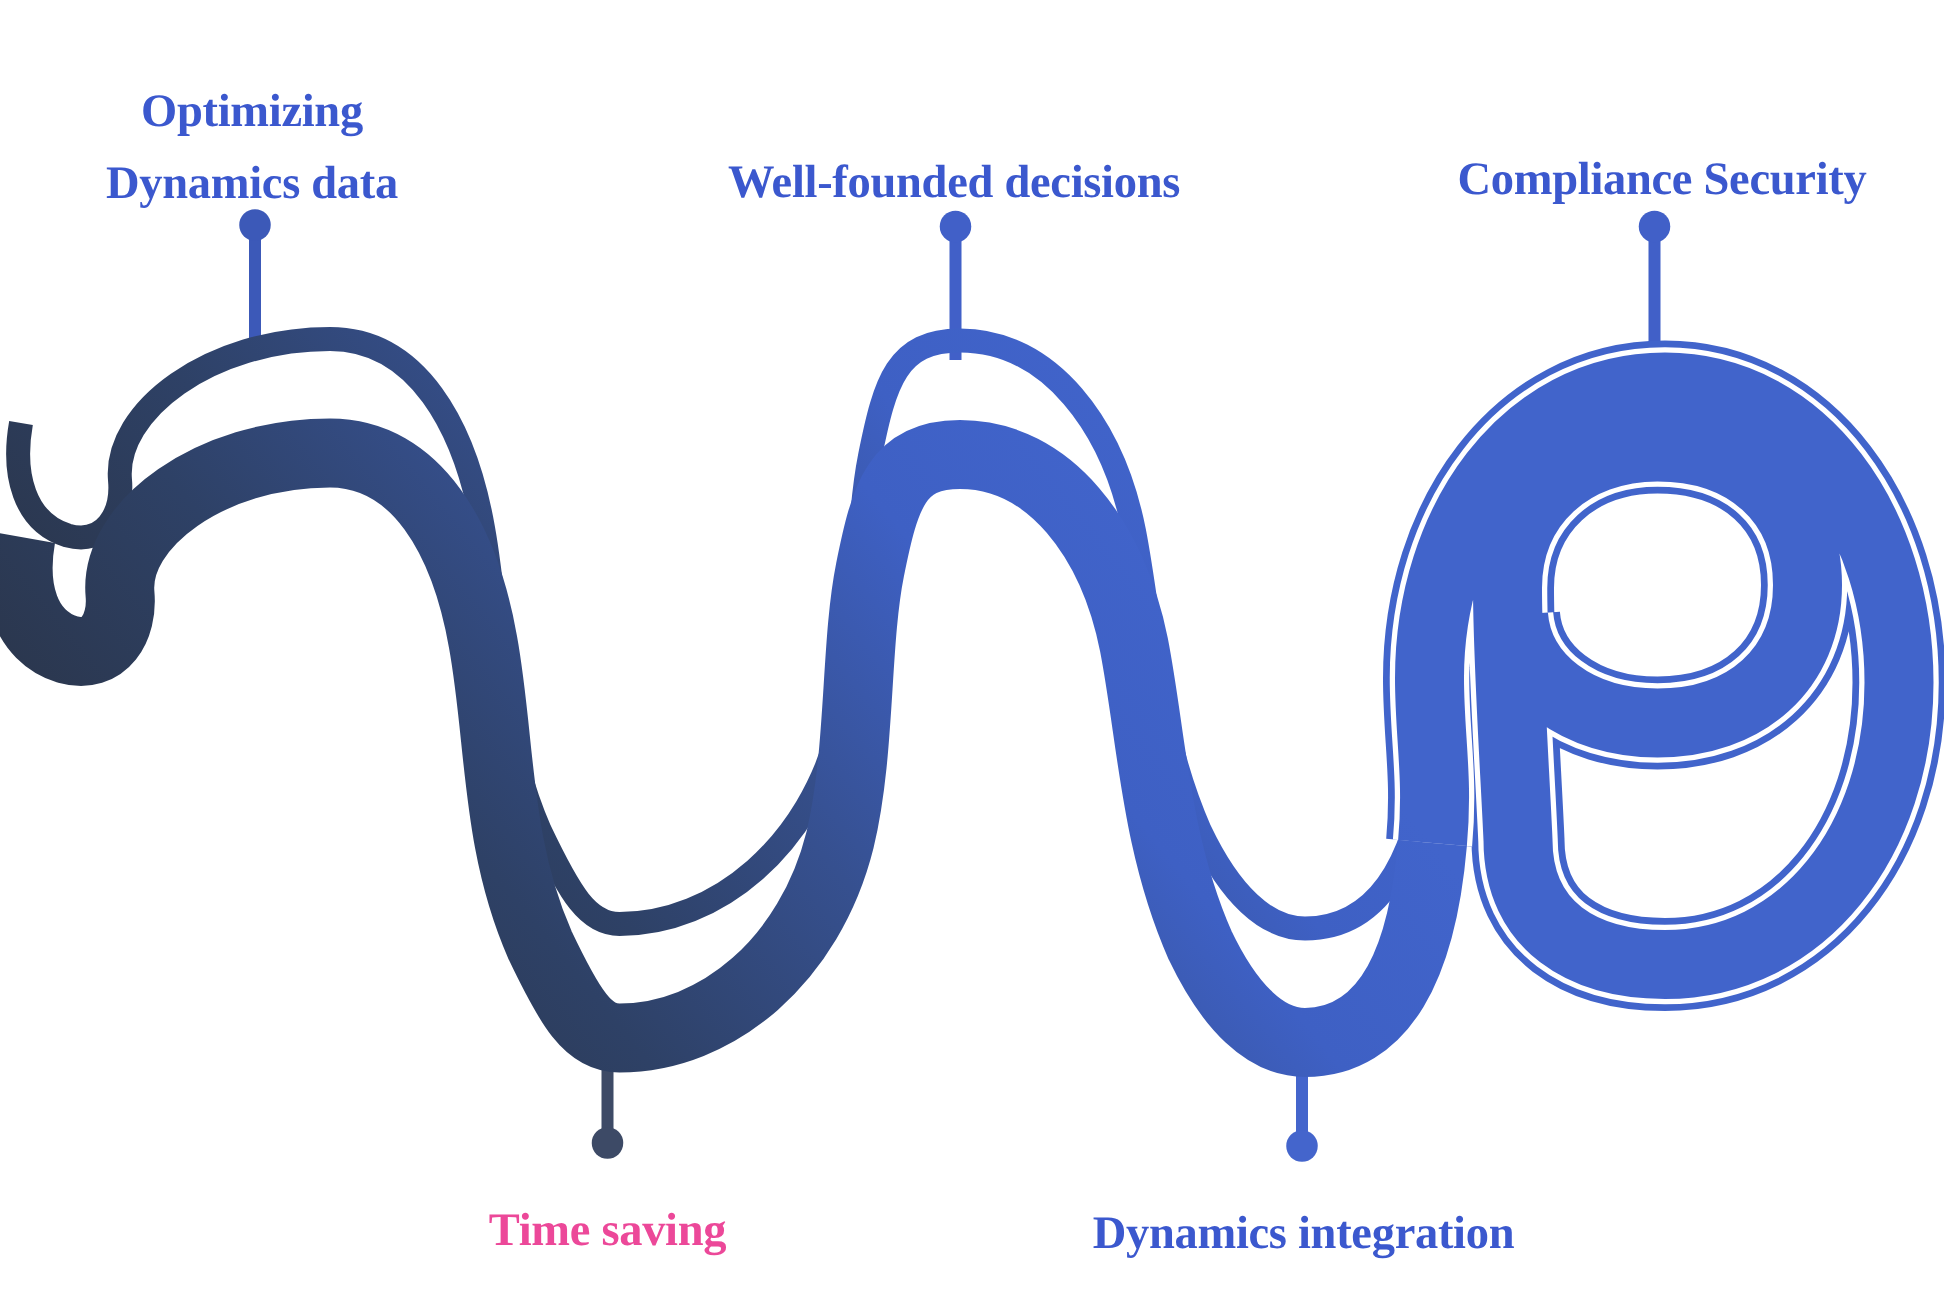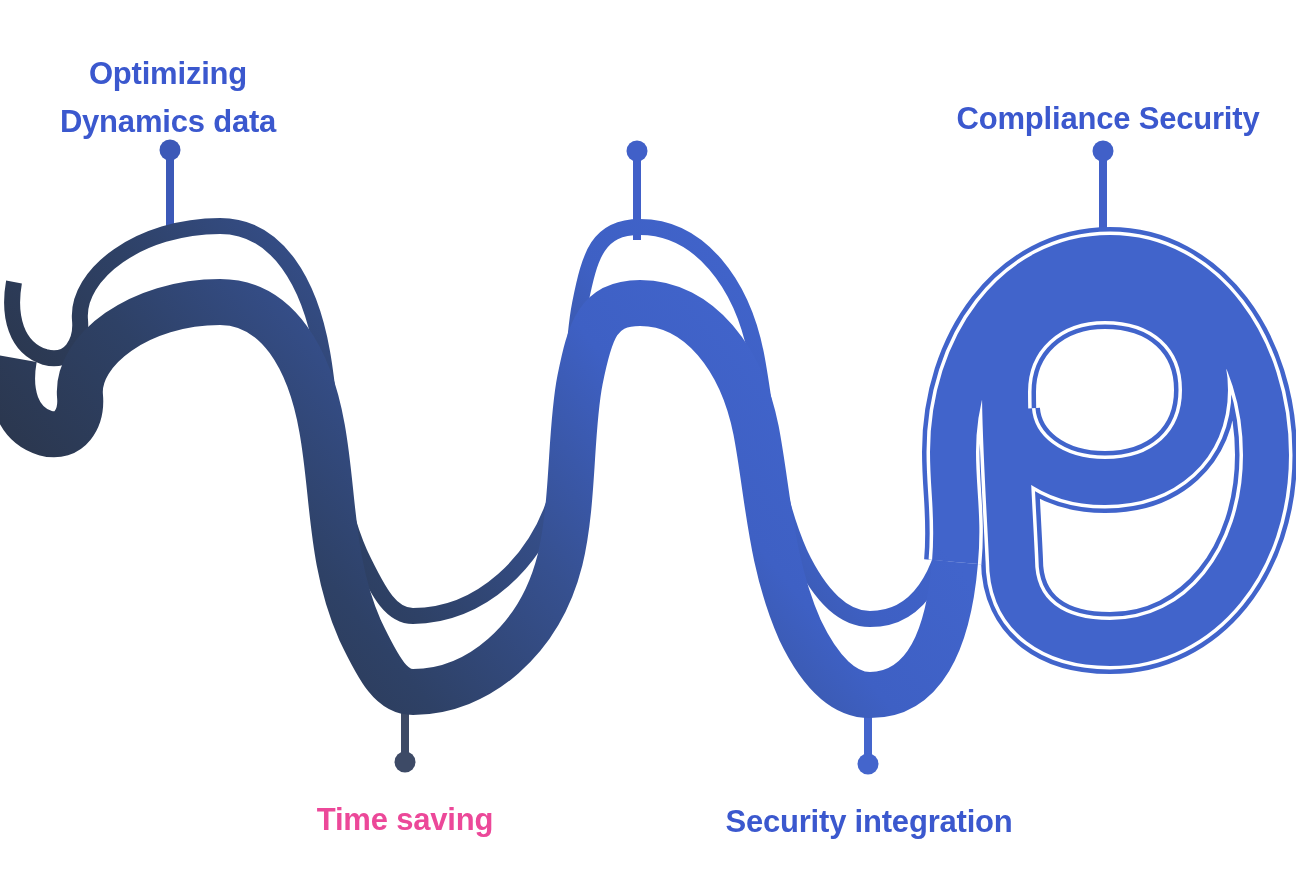--- a/index.html
+++ b/index.html
@@ -2,21 +2,21 @@
 <html><head>
 <meta charset="utf-8">
 <style>
   html, body { margin: 0; padding: 0; background: #ffffff; }
   .canvas {
     position: relative;
     width: 1296px;
     height: 874px;
     background: #ffffff;
     overflow: hidden;
-    font-family: Liberation Sans, sans-serif;
+    font-family: Liberation Serif, serif;
   }
   .flow-svg { position: absolute; left: 0; top: 0; }
   .label {
     position: absolute;
     width: 520px;
     text-align: center;
     font-weight: bold;
     font-size: 31px;
     line-height: 48px;
     letter-spacing: -0.2px;
@@ -84,20 +84,21 @@
     <circle cx="1103" cy="151" r="10.5" fill="#4160c8"></circle>
     <circle cx="405" cy="762" r="10.5" fill="#3d4a66"></circle>
     <circle cx="868" cy="764" r="10.5" fill="#4465cc"></circle>
   </svg>
 
   <div class="label" style="left: -92px; top: 50px; color: rgb(59, 88, 206);">
     <div>Optimizing</div>
     <div>Dynamics data</div>
   </div>
 
+  <div class="label" style="left: 376px; top: 97px; color: rgb(59, 88, 206);">Well-founded decisions</div>
 
   <div class="label" style="left: 848px; top: 95px; color: rgb(59, 88, 206);">Compliance Security</div>
 
   <div class="label" style="left: 145px; top: 796px; color: #ec4899;">Time saving</div>
 
-  <div class="label" style="left: 609px; top: 798px; color: rgb(59, 88, 206);">Security integration</div>
+  <div class="label" style="left: 609px; top: 798px; color: rgb(59, 88, 206);">Dynamics integration</div>
 
 </div>
 
 </body></html>

